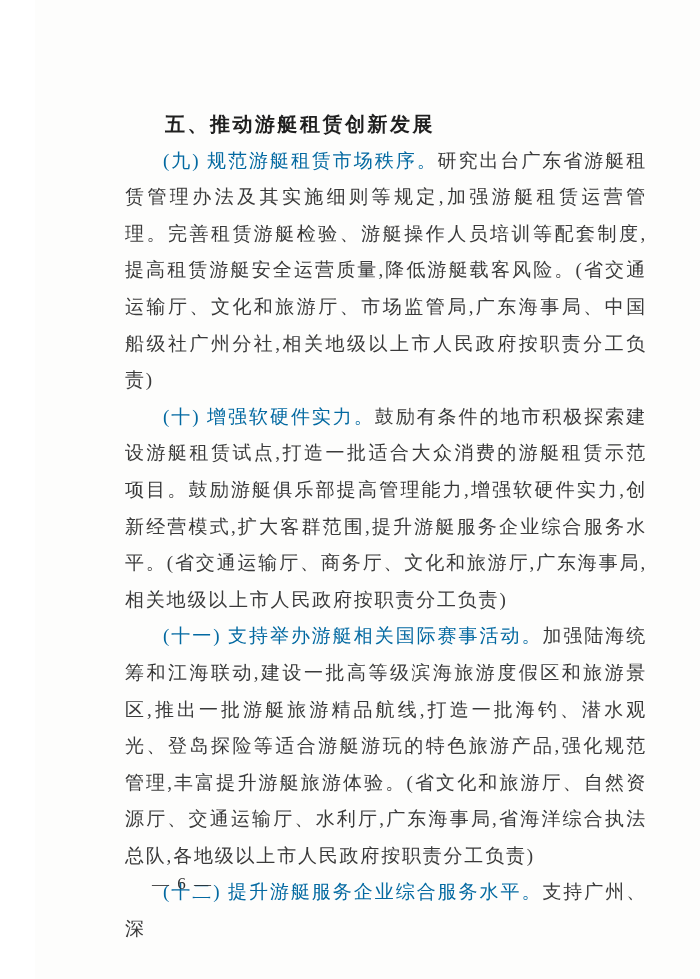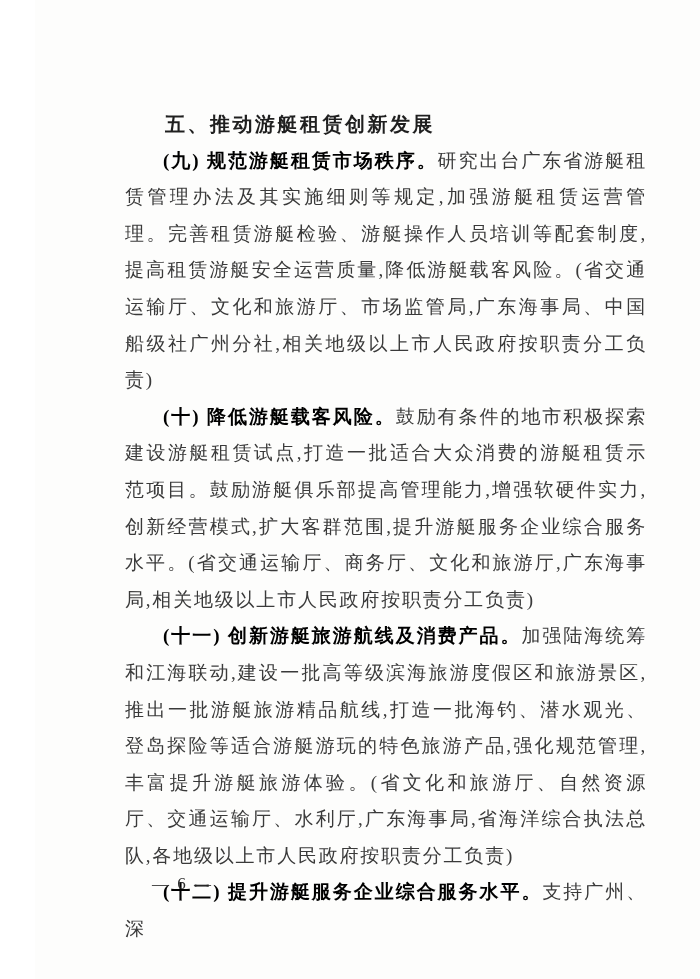--- a/index.html
+++ b/index.html
@@ -44,22 +44,22 @@
     margin: 0;
     font-size: 19px;
     line-height: 36.6px;
     letter-spacing: 1.8px;
     text-align: justify;
     text-justify: inter-ideograph;
     text-indent: 2em;
     color: #3a3a3a;
   }
   .para .lead {
-    font-weight: 700;
-    color: #000000;
+    font-weight: 400;
+    color: #0369a1;
   }
   .page-number {
     position: absolute;
     left: 117px;
     top: 874px;
     font-size: 17px;
     letter-spacing: 2px;
     color: #2e2e2e;
     font-family: "Liberation Serif", serif;
   }
@@ -67,23 +67,23 @@
 </head>
 <body>
 
 <div class="page">
   <div class="content">
 
     <h2 class="heading">五、推动游艇租赁创新发展</h2>
 
     <p class="para"><span class="lead">(九) 规范游艇租赁市场秩序。</span><span>研究出台广东省游艇租赁管理办法及其实施细则等规定,加强游艇租赁运营管理。完善租赁游艇检验、游艇操作人员培训等配套制度,提高租赁游艇安全运营质量,降低游艇载客风险。(省交通运输厅、文化和旅游厅、市场监管局,广东海事局、中国船级社广州分社,相关地级以上市人民政府按职责分工负责)</span></p>
 
-    <p class="para"><span class="lead">(十) 降低游艇载客风险。</span><span>鼓励有条件的地市积极探索建设游艇租赁试点,打造一批适合大众消费的游艇租赁示范项目。鼓励游艇俱乐部提高管理能力,增强软硬件实力,创新经营模式,扩大客群范围,提升游艇服务企业综合服务水平。(省交通运输厅、商务厅、文化和旅游厅,广东海事局,相关地级以上市人民政府按职责分工负责)</span></p>
+    <p class="para"><span class="lead">(十) 增强软硬件实力。</span><span>鼓励有条件的地市积极探索建设游艇租赁试点,打造一批适合大众消费的游艇租赁示范项目。鼓励游艇俱乐部提高管理能力,增强软硬件实力,创新经营模式,扩大客群范围,提升游艇服务企业综合服务水平。(省交通运输厅、商务厅、文化和旅游厅,广东海事局,相关地级以上市人民政府按职责分工负责)</span></p>
 
 
-    <p class="para"><span class="lead">(十一) 创新游艇旅游航线及消费产品。</span><span>加强陆海统筹和江海联动,建设一批高等级滨海旅游度假区和旅游景区,推出一批游艇旅游精品航线,打造一批海钓、潜水观光、登岛探险等适合游艇游玩的特色旅游产品,强化规范管理,丰富提升游艇旅游体验。(省文化和旅游厅、自然资源厅、交通运输厅、水利厅,广东海事局,省海洋综合执法总队,各地级以上市人民政府按职责分工负责)</span></p>
+    <p class="para"><span class="lead">(十一) 支持举办游艇相关国际赛事活动。</span><span>加强陆海统筹和江海联动,建设一批高等级滨海旅游度假区和旅游景区,推出一批游艇旅游精品航线,打造一批海钓、潜水观光、登岛探险等适合游艇游玩的特色旅游产品,强化规范管理,丰富提升游艇旅游体验。(省文化和旅游厅、自然资源厅、交通运输厅、水利厅,广东海事局,省海洋综合执法总队,各地级以上市人民政府按职责分工负责)</span></p>
 
     <p class="para"><span class="lead">(十二) 提升游艇服务企业综合服务水平。</span><span>支持广州、深</span></p>
 
   </div>
 
   <div class="page-number">— 6 —</div>
 </div>
 
 </body></html>

